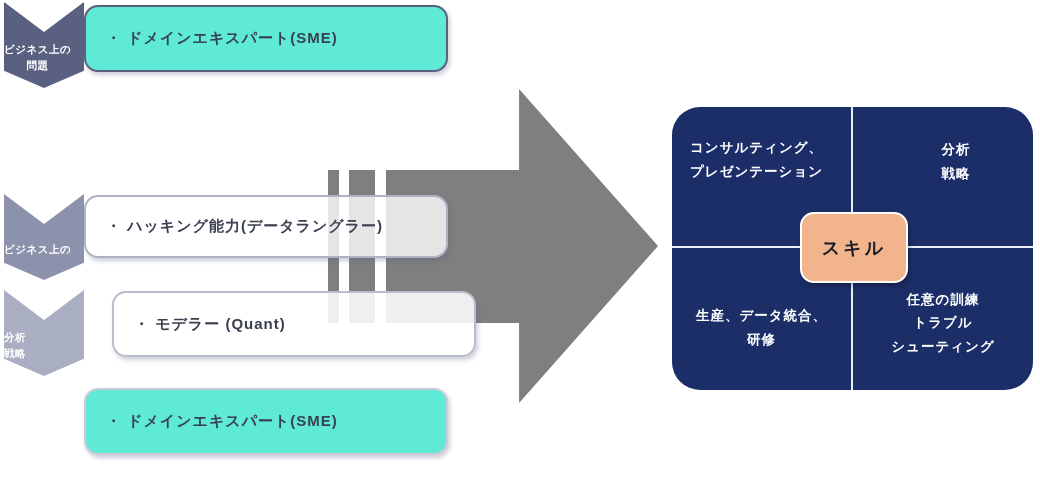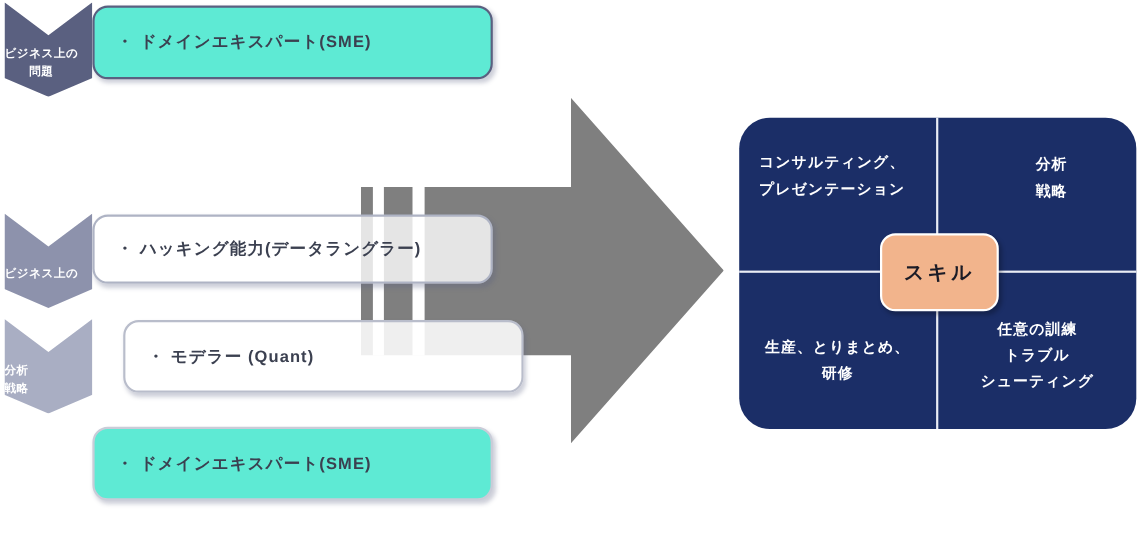--- a/index.html
+++ b/index.html
@@ -133,21 +133,21 @@
 
     <div class="cell tl">
       <span class="q-label">コンサルティング、
 プレゼンテーション</span>
     </div>
     <div class="cell tr">
       <span class="q-label">分析
 戦略</span>
     </div>
     <div class="cell bl">
-      <span class="q-label">生産、とりまとめ、
+      <span class="q-label">生産、データ統合、
 研修</span>
     </div>
     <div class="cell br">
       <span class="q-label">任意の訓練
 トラブル
 シューティング</span>
     </div>
 
     <div class="skill-badge">
       <span class="skill-text">スキル</span>

